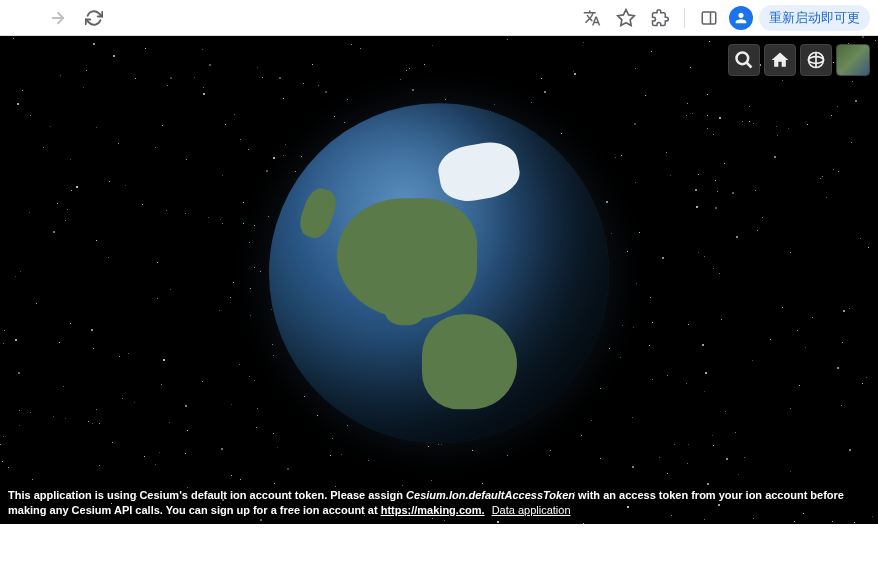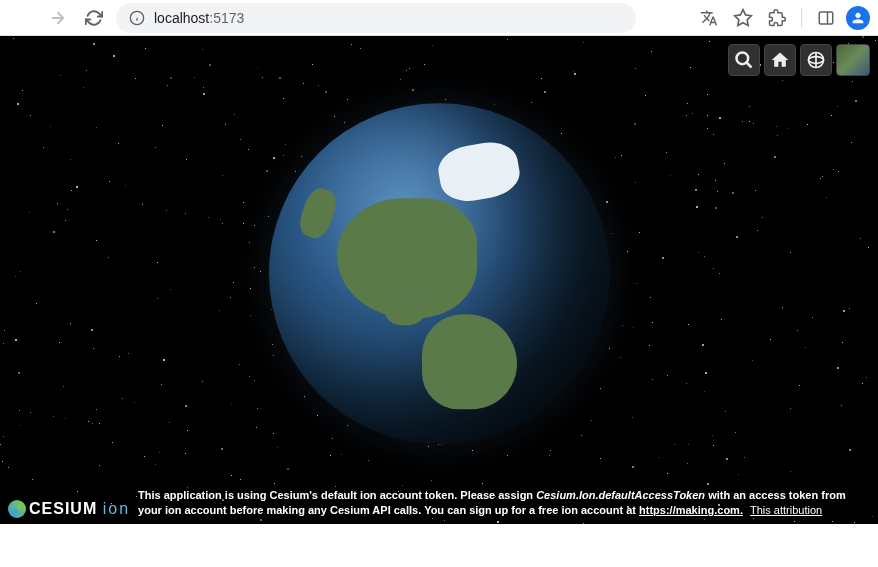--- a/index.html
+++ b/index.html
@@ -206,32 +206,20 @@
     <svg width="18" height="18" viewBox="0 0 24 24" fill="none" stroke="currentColor" stroke-width="2.5">
         <path d="M5 12h14M12 5l7 7-7 7" stroke-linecap="round" stroke-linejoin="round"></path>
       </svg>
   </div>
   <div class="nav-btn">
     <svg width="18" height="18" viewBox="0 0 24 24" fill="none" stroke="currentColor" stroke-width="2.5">
         <path d="M23 4v6h-6M1 20v-6h6" stroke-linecap="round"></path>
         <path d="M3.51 9a9 9 0 0114.85-3.36L23 10M1 14l4.64 4.36A9 9 0 0020.49 15" stroke-linecap="round"></path>
       </svg>
   </div>
-  <div class="url-bar">
-    <span class="url-info-icon">
-      <svg width="16" height="16" viewBox="0 0 24 24" fill="none" stroke="currentColor" stroke-width="2">
-          <circle cx="12" cy="12" r="10"></circle>
-          <line x1="12" y1="16" x2="12" y2="12"></line>
-          <line x1="12" y1="8" x2="12.01" y2="8"></line>
-        </svg>
-    </span>
-    <span class="url-text">
-      <span>localhost</span><span class="port">:5173</span>
-    </span>
-  </div>
   <div class="toolbar-right">
     <div class="toolbar-icon">
       <svg width="18" height="18" viewBox="0 0 24 24" fill="currentColor">
           <path d="M12.87 15.07l-2.54-2.51.03-.03A17.52 17.52 0 0014.07 6H17V4h-7V2H8v2H1v2h11.17C11.5 7.92 10.44 9.75 9 11.35 8.07 10.32 7.3 9.19 6.69 8h-2c.73 1.63 1.73 3.17 2.98 4.56l-5.09 5.02L4 19l5-5 3.11 3.11.76-2.04zM18.5 10h-2L12 22h2l1.12-3h4.75L21 22h2l-4.5-12zm-2.62 7l1.62-4.33L19.12 17h-3.24z"></path>
         </svg>
     </div>
     <div class="toolbar-icon">
       <svg width="20" height="20" viewBox="0 0 24 24" fill="none" stroke="currentColor" stroke-width="2">
           <polygon points="12 2 15.09 8.26 22 9.27 17 14.14 18.18 21.02 12 17.77 5.82 21.02 7 14.14 2 9.27 8.91 8.26 12 2"></polygon>
         </svg>
@@ -246,20 +234,21 @@
       <svg width="18" height="18" viewBox="0 0 24 24" fill="none" stroke="currentColor" stroke-width="2">
           <rect x="3" y="4" width="18" height="16" rx="2"></rect>
           <line x1="14" y1="4" x2="14" y2="20"></line>
         </svg>
     </div>
     <div class="profile-icon">
       <svg width="16" height="16" viewBox="0 0 24 24" fill="#fff">
           <path d="M12 12c2.21 0 4-1.79 4-4s-1.79-4-4-4-4 1.79-4 4 1.79 4 4 4zm0 2c-2.67 0-8 1.34-8 4v2h16v-2c0-2.66-5.33-4-8-4z"></path>
         </svg>
     </div>
+    <div class="restart-pill">重新启动即可更</div>
   </div>
 </div>
 
 <div class="viewport">
   <div class="starfield" id="stars">
       <div class="star" style="width: 2px; height: 2px; left: 81.7627%; top: 95.8989%; opacity: 0.84;"></div>
       <div class="star" style="width: 1px; height: 1px; left: 72.1039%; top: 59.5941%; opacity: 0.34;"></div>
       <div class="star" style="width: 1px; height: 1px; left: 78.083%; top: 71.0258%; opacity: 0.53;"></div>
       <div class="star" style="width: 1px; height: 1px; left: 94.7617%; top: 99.33%; opacity: 0.93;"></div>
       <div class="star" style="width: 1px; height: 1px; left: 13.4979%; top: 65.4943%; opacity: 0.88;"></div>
@@ -704,27 +693,23 @@
       <svg width="20" height="20" viewBox="0 0 24 24" fill="none" stroke="currentColor" stroke-width="2">
           <circle cx="12" cy="12" r="9"></circle>
           <ellipse cx="12" cy="12" rx="9" ry="4"></ellipse>
           <line x1="12" y1="3" x2="12" y2="21"></line>
         </svg>
     </div>
     <div class="ces-btn imagery"></div>
   </div>
 
   <div class="overlay-text">
-    <div class="cesium-logo">
-      <span class="c-icon"></span>
-      <span>CESIUM</span>&nbsp;<span class="ion">ion</span>
-    </div>
     <div class="overlay-msg">
       <span>This application is using Cesium's default ion account token. Please assign </span>
       <span class="token-var">Cesium.Ion.defaultAccessToken</span>
       <span> with an access token from your ion account before making any Cesium API calls. You can sign up for a free ion account at </span>
       <span class="link">https://making.com.</span>
-      <span class="attrib">This attribution</span>
+      <span class="attrib">Data application</span>
     </div>
   </div>
 </div>
 
 <div class="bottom-strip"></div>
 
 </body></html>

